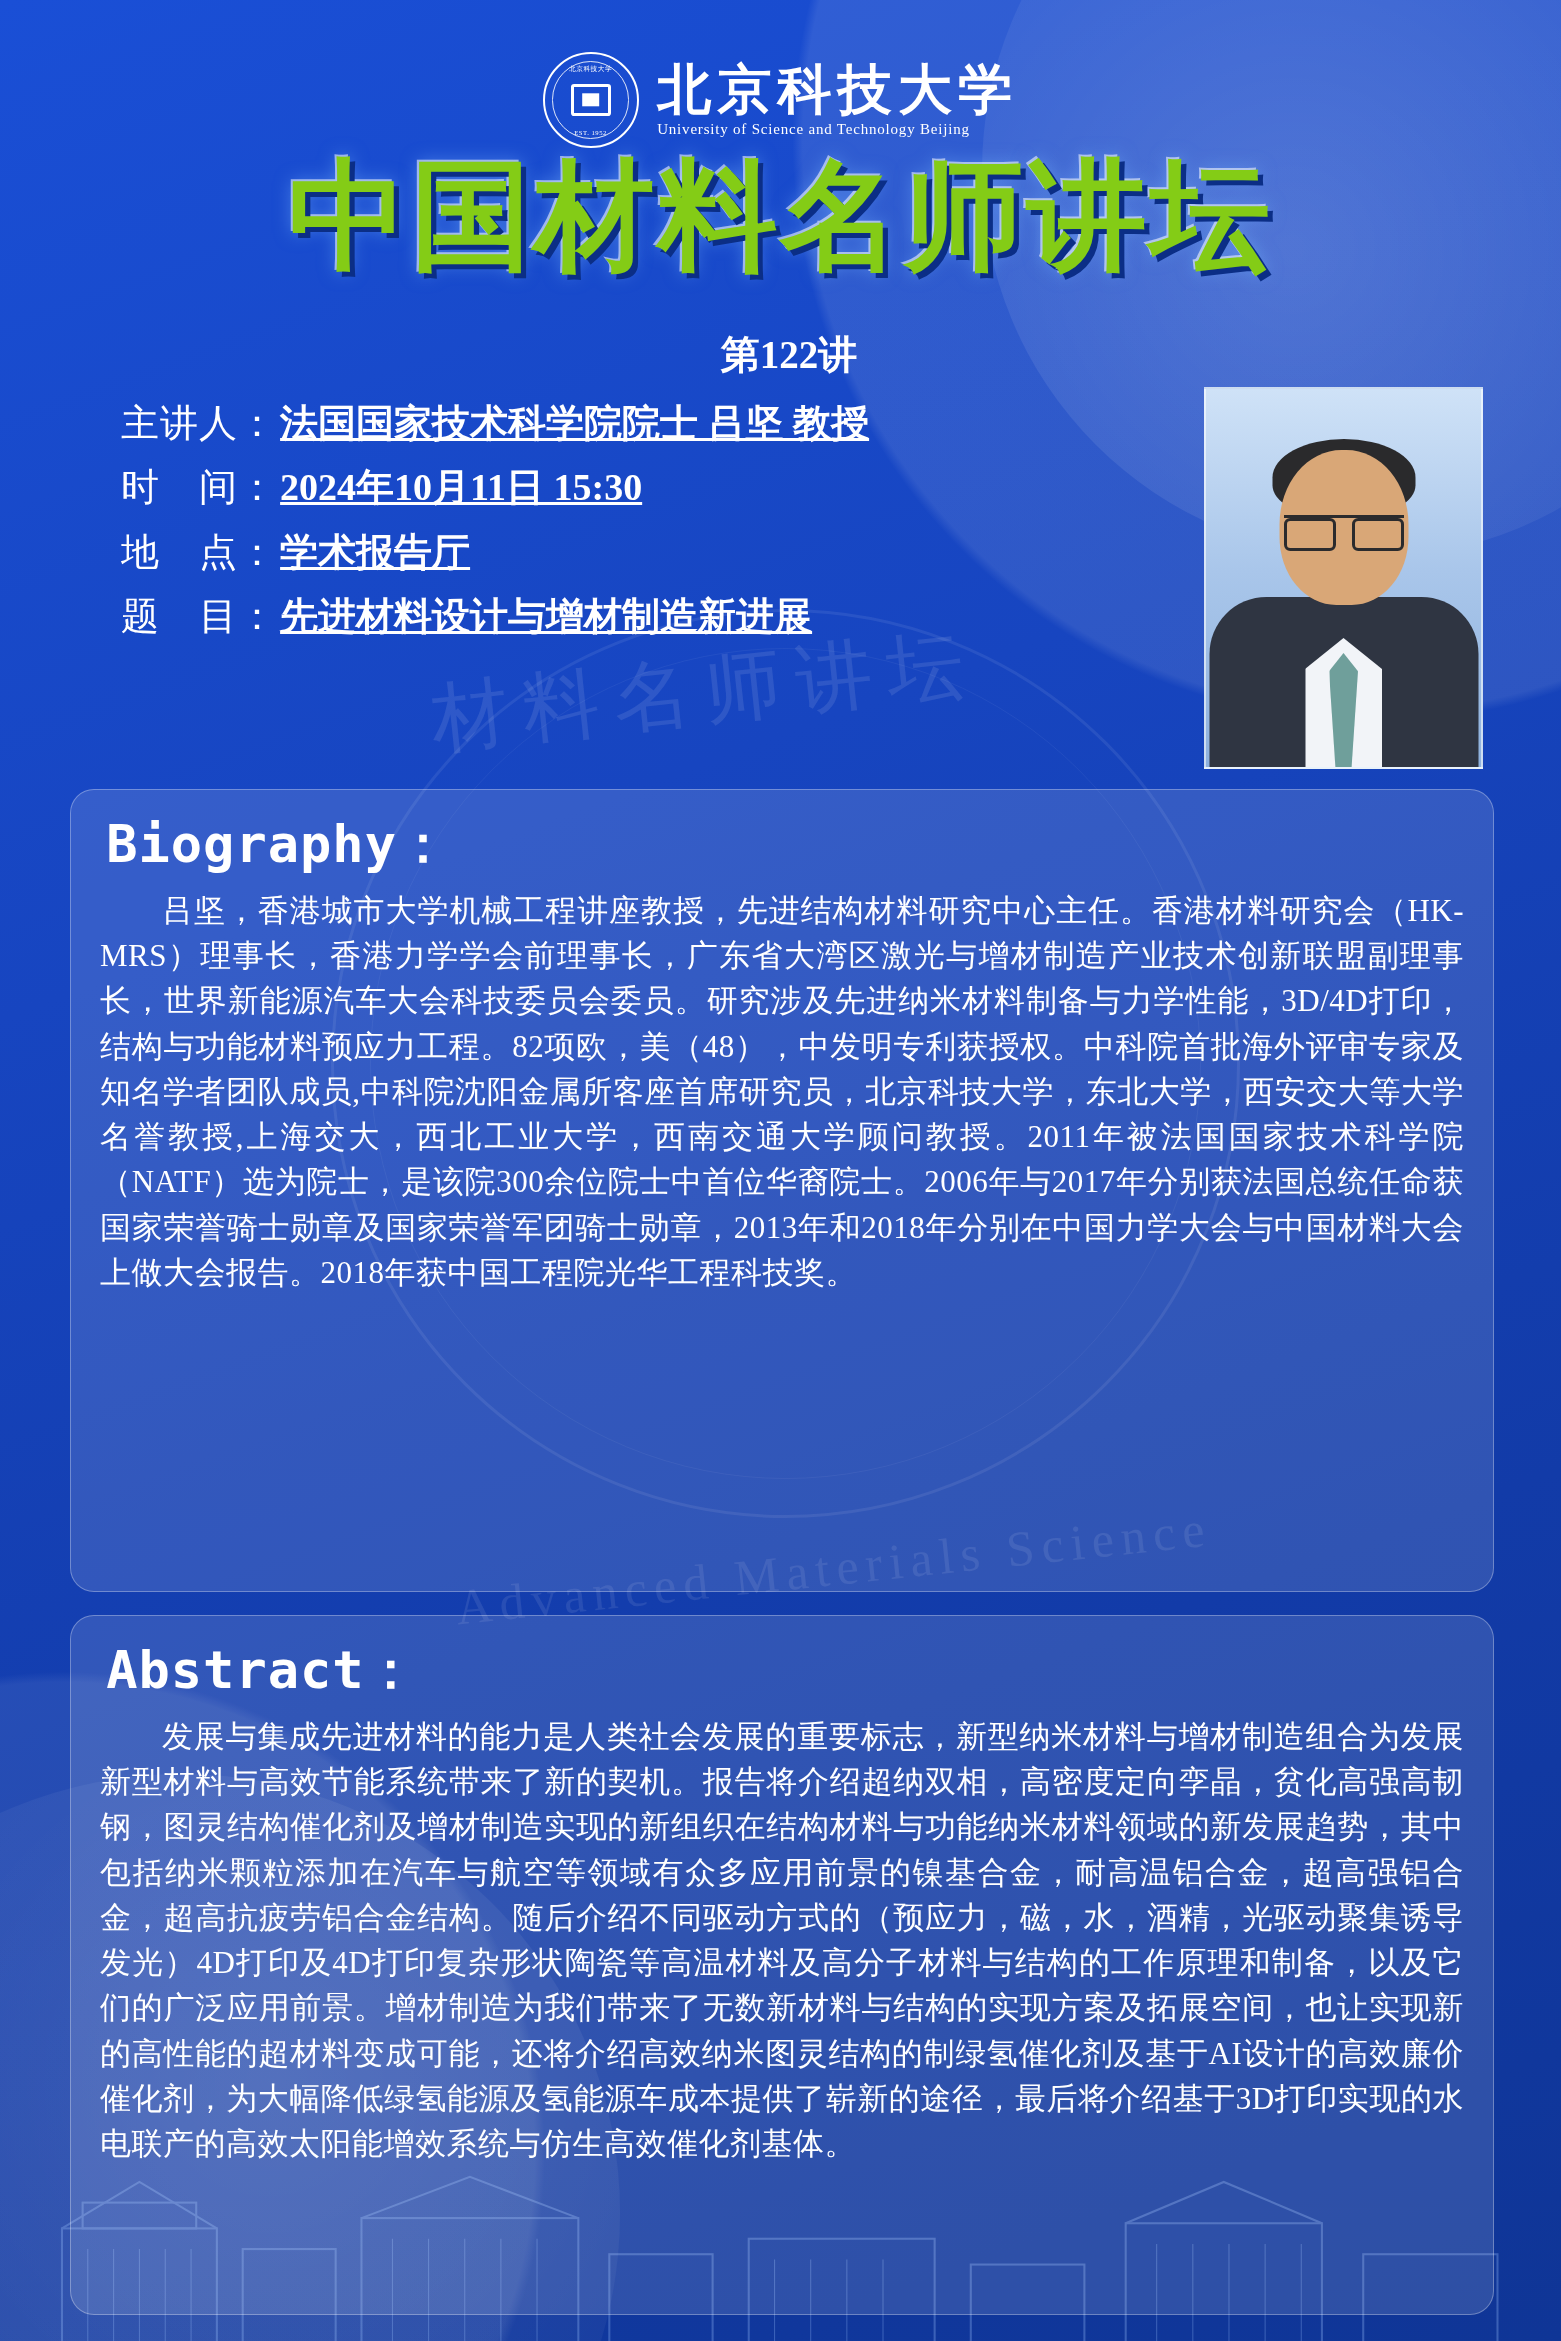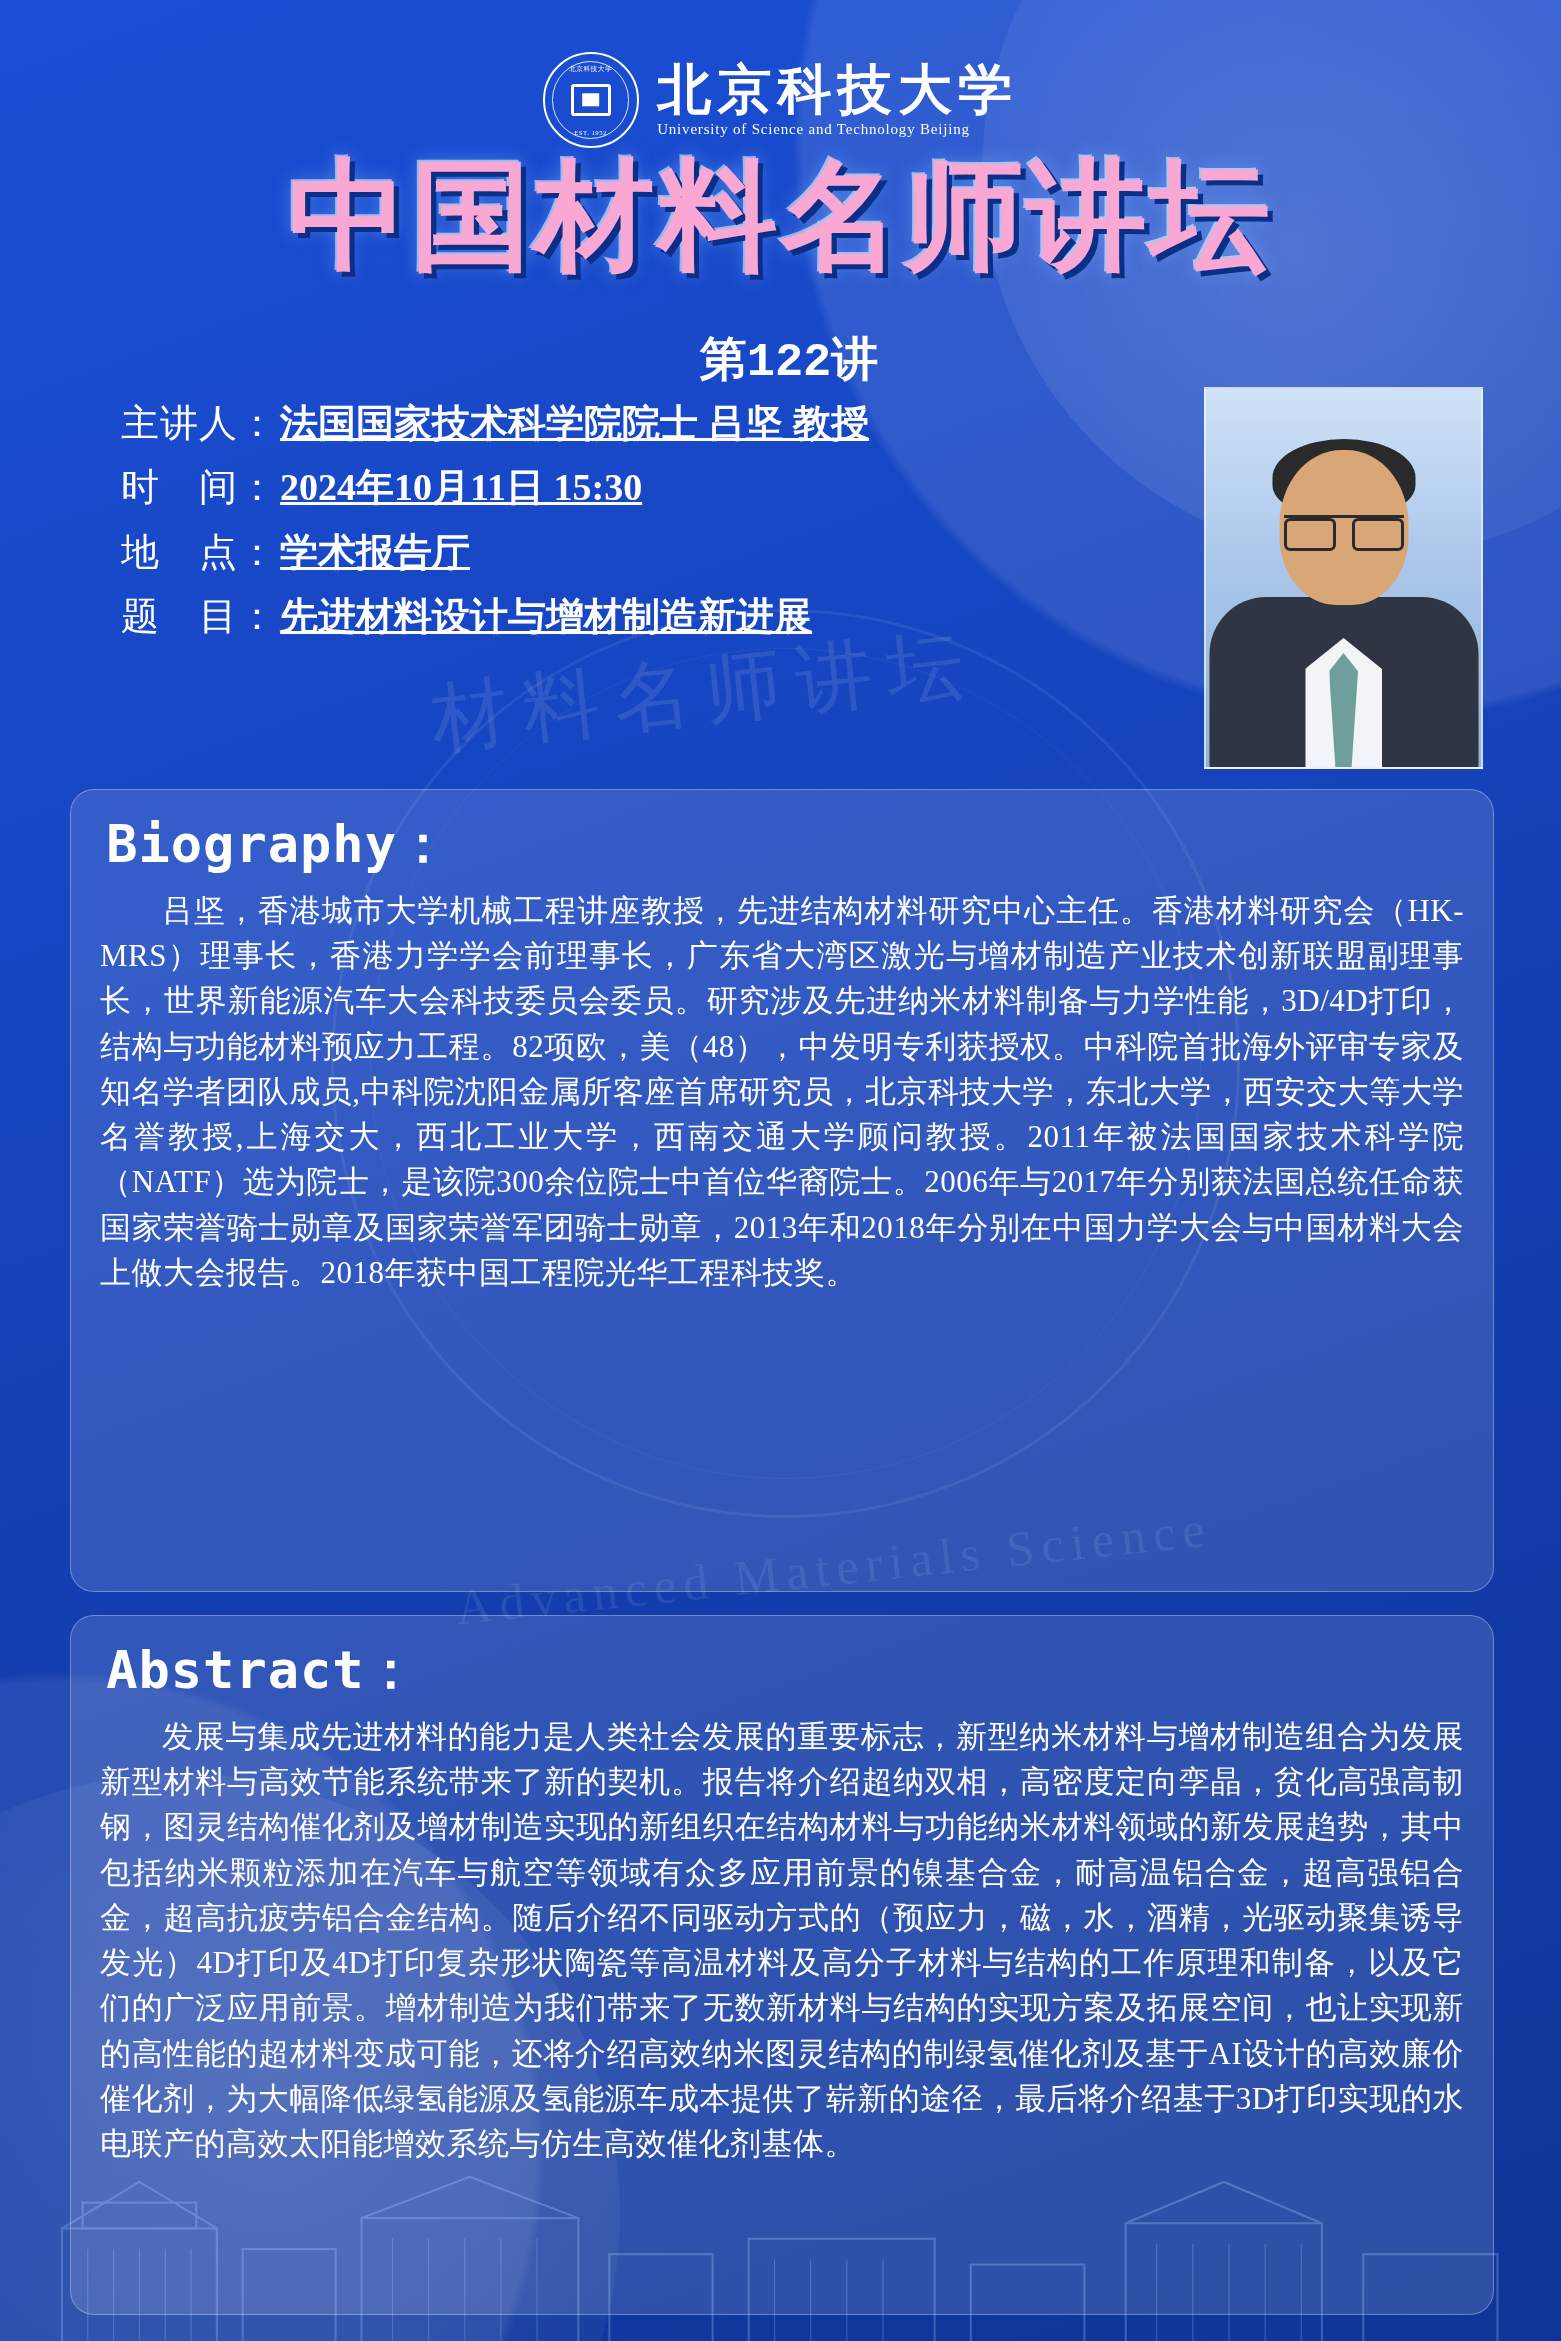--- a/index.html
+++ b/index.html
@@ -151,35 +151,35 @@
 
   .main-title {
     position: absolute;
     top: 155px; left: 0; right: 0;
     text-align: center;
     font-family: "Liberation Sans", sans-serif;
     font-weight: bold;
     font-size: 120px;
     letter-spacing: 3.1px;
     line-height: 1;
-    color: #f9a8d4;
+    color: #84cc16;
     text-shadow:
       5.2px 5.2px 0 #0b2e86,
       -2.1px -2.1px 0 rgba(255,255,255,0.55),
       0 0 17.6px rgba(120,180,255,0.55);
   }
 
   .subtitle {
     position: absolute;
     top: 328px; left: 17px; right: 0;
     text-align: center;
     color: #ffffff;
-    font-size: 47px;
-    font-weight: bold;
-    font-family: Liberation Mono, monospace;
+    font-size: 39px;
+    font-weight: bold;
+    font-family: Liberation Serif, serif;
   }
 
   
   .info {
     position: absolute;
     left: 77px;
     top: 398px;
     width: 1084px;
     display: flex;
     flex-direction: column;

